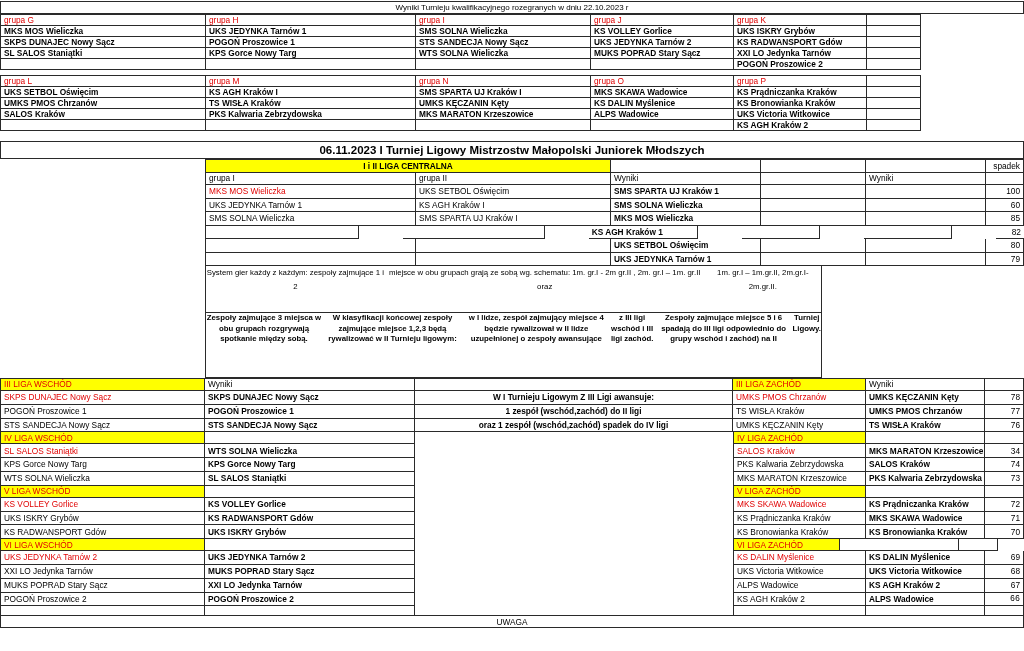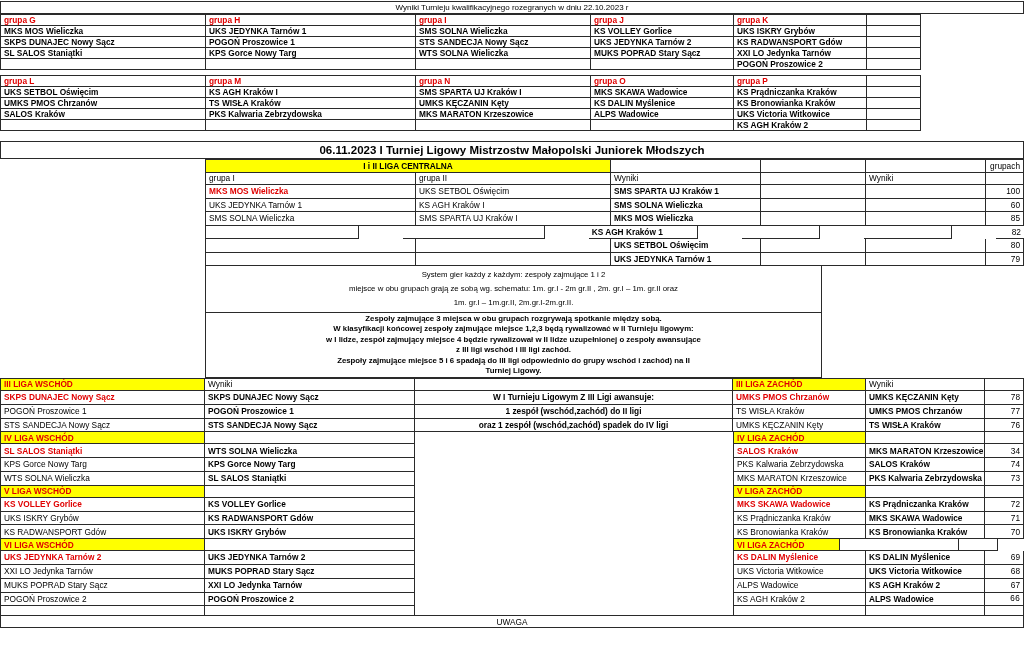--- a/index.html
+++ b/index.html
@@ -10,27 +10,27 @@
   .box{border:1px solid #2a2a2a;display:flex;align-items:center;justify-content:center;}
   .title{height:18px;margin-top:4px;font-weight:bold;font-size:11.5px;}
   .subtitle{height:13px;margin-top:-1px;font-size:8px;}
   .s2title{height:18px;margin-top:10px;font-weight:bold;font-size:11.5px;}
   .tr{display:flex;}
   .c{border-right:1px solid #2a2a2a;border-bottom:1px solid #2a2a2a;font-size:8.3px;
      display:flex;align-items:center;padding:0 3px;white-space:nowrap;overflow:hidden;line-height:1;}
   .bl{border-left:1px solid #2a2a2a;}
   .nb{border-right:none;border-bottom:none;background:transparent;}
   .bold{font-weight:bold;}
-  .red{color:#e00000;font-weight:bold;}
+  .red{color:#e00000;font-weight:normal;}
   .yellow{background:#ffff00;}
   .ctr{justify-content:center;}
   .rt{justify-content:flex-end;}
   .gap5{height:5px;}
   .note-box{margin-left:205px;width:617px;border:1px solid #2a2a2a;margin-top:-1px;
-            display:flex;flex-direction:column;justify-content:center;text-align:center;font-size:7.8px;}
+            display:flex;flex-direction:row;justify-content:center;text-align:center;font-size:7.8px;}
   #note1{height:48px;line-height:14px;}
   #note2{height:66px;line-height:10.5px;font-weight:bold;}
   .uwaga{height:13px;border:1px solid #2a2a2a;margin-top:-1px;display:flex;align-items:center;
          justify-content:center;font-size:8.3px;}
 </style>
 </head>
 <body>
 
 <div id="sheet">
   <div class="hairline"></div>
@@ -125,21 +125,21 @@
     </div>
 
   <div class="box s2title">06.11.2023 I Turniej Ligowy Mistrzostw Małopolski Juniorek Młodszych</div>
 
   <div id="central-block" style="margin-left:205px;width:820px;border-left:1px solid #2a2a2a;border-top:1px solid #2a2a2a;">
       <div class="tr" style="height: 13px;">
         <div class="c yellow bold ctr" style="width: 405px;">I i II LIGA CENTRALNA</div>
         <div class="c" style="width: 150px;"></div>
         <div class="c" style="width: 105px;"></div>
         <div class="c" style="width: 120px;"></div>
-        <div class="c rt" style="width: 38px;">grupach</div>
+        <div class="c rt" style="width: 38px;">spadek</div>
       </div>
       <div class="tr" style="height: 12px;">
         <div class="c" style="width: 210px;">grupa I</div>
         <div class="c" style="width: 195px;">grupa II</div>
         <div class="c" style="width: 150px;">Wyniki</div>
         <div class="c" style="width: 105px;"></div>
         <div class="c" style="width: 120px;">Wyniki</div>
         <div class="c" style="width: 38px;"></div>
       </div>
       <div class="tr" style="height: 13.5px;">

